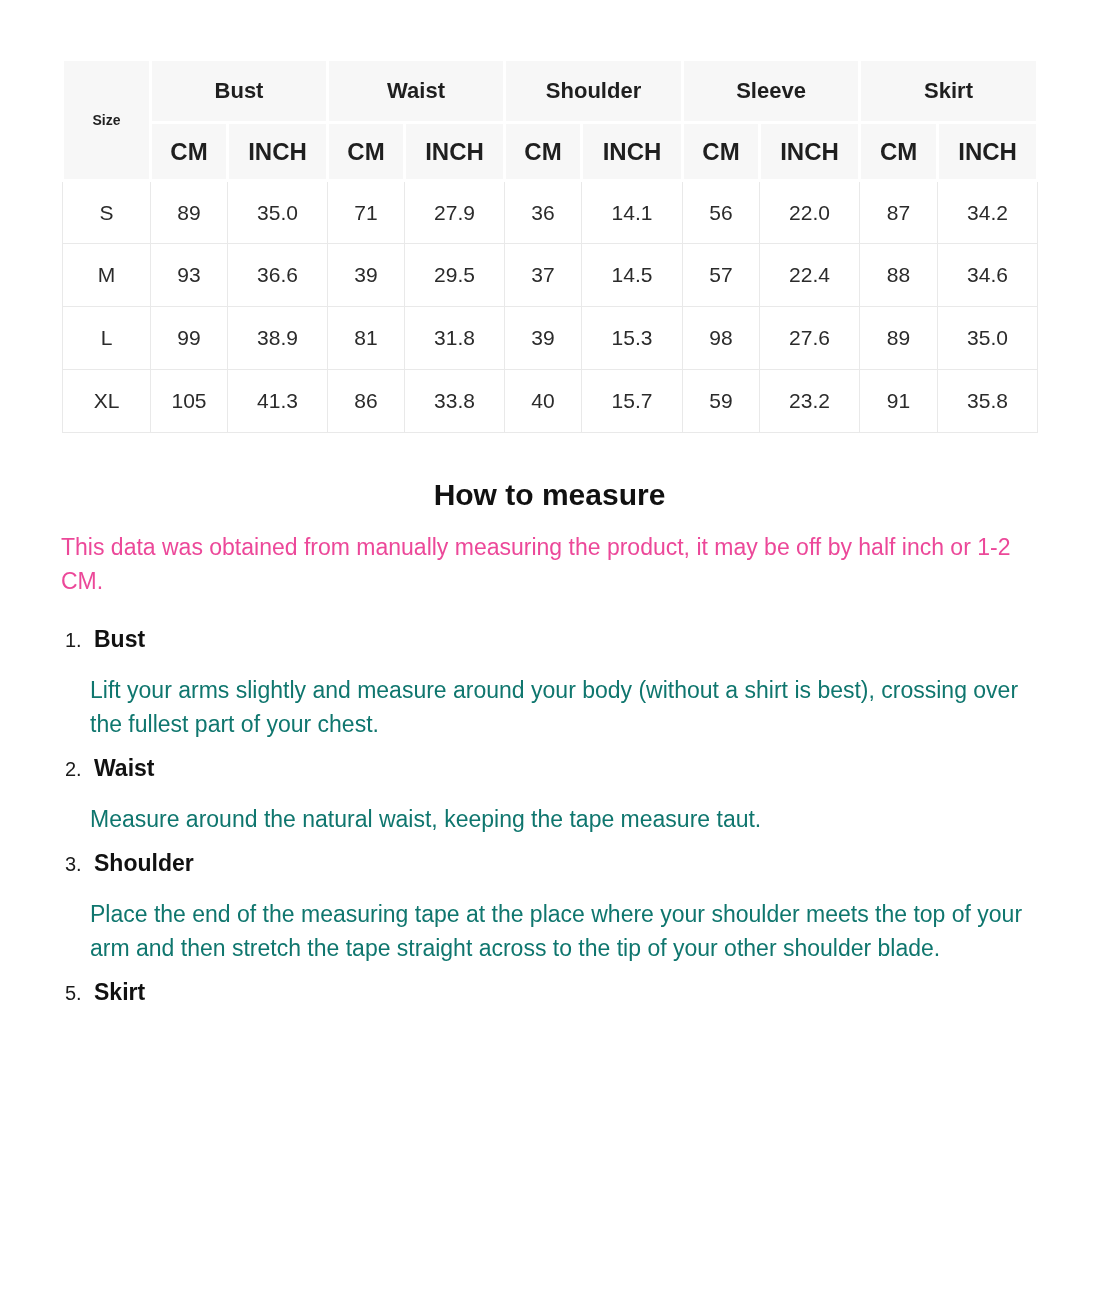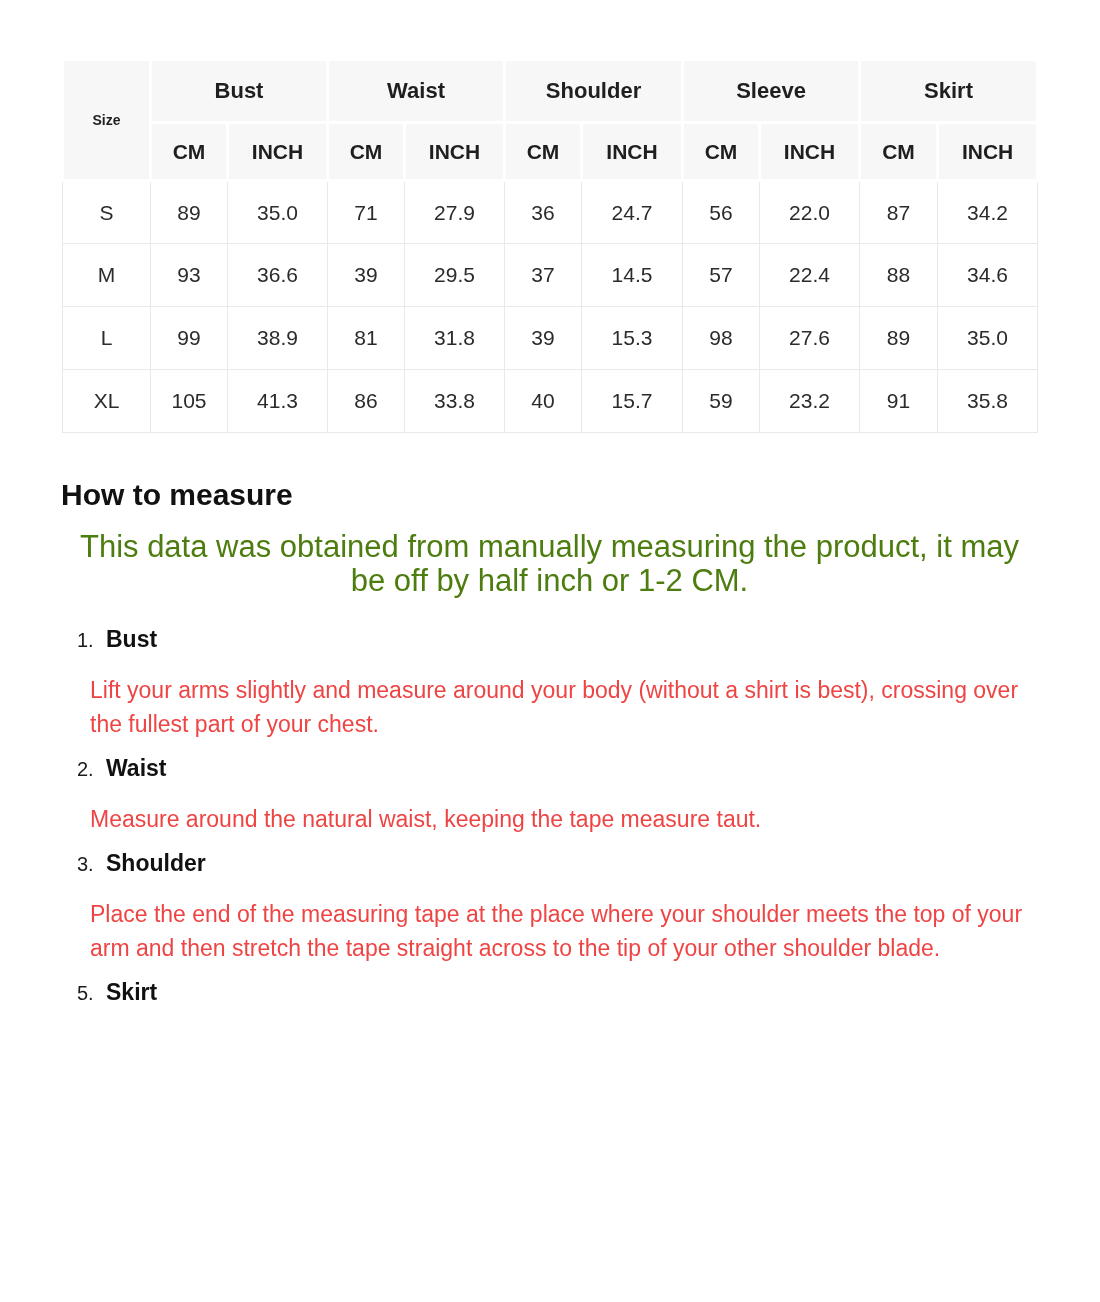--- a/index.html
+++ b/index.html
@@ -25,66 +25,66 @@
   table.size-table th {
     background: #f7f7f7;
     border: 3px solid #ffffff;
     font-weight: 700;
     color: #1f1f1f;
     text-align: center;
     padding: 0;
   }
   th.group-th { height: 63px; font-size: 22px; }
   th.size-th  { font-size: 14px; }
-  th.unit-th  { height: 58px; font-size: 21px; }
+  th.unit-th  { height: 58px; font-size: 24px; }
   table.size-table td {
     border: 1px solid #e9e9e9;
     height: 63px;
     text-align: center;
     font-size: 21px;
     color: #2b2b2b;
     padding: 0;
   }
 
   
   h2.htm-heading {
     font-size: 30px;
     line-height: 36px;
     font-weight: 700;
     color: #111111;
     margin: 44px 0 17px 0;
+    text-align: center;
   }
   p.intro {
-    font-size: 31px;
+    font-size: 23px;
     line-height: 34px;
     margin: 0 0 26px 0;
-    color: #4d7c0f;
-    text-align: center;
+    color: #ec4899;
   }
   .step-head {
     line-height: 30px;
-    margin: 0 0 16px 16px;
+    margin: 0 0 16px 4px;
   }
   .step-num {
     display: inline-block;
     width: 29px;
     font-size: 20px;
     font-weight: 400;
     color: #1b1b1b;
   }
   .step-label {
     font-size: 23px;
     font-weight: 700;
     color: #111111;
   }
   p.step-desc {
     font-size: 23px;
     line-height: 34px;
     margin: 0 0 12px 29px;
-    color: #ef4444;
+    color: #0f766e;
   }
 </style>
 </head>
 <body>
 
 <div class="page">
 
   <table class="size-table">
     <colgroup>
       <col style="width:88px">
@@ -122,21 +122,21 @@
       </tr>
     </thead>
     <tbody>
       <tr>
         <td>S</td>
         <td>89</td>
         <td>35.0</td>
         <td>71</td>
         <td>27.9</td>
         <td>36</td>
-        <td>24.7</td>
+        <td>14.1</td>
         <td>56</td>
         <td>22.0</td>
         <td>87</td>
         <td>34.2</td>
       </tr>
       <tr>
         <td>M</td>
         <td>93</td>
         <td>36.6</td>
         <td>39</td>

